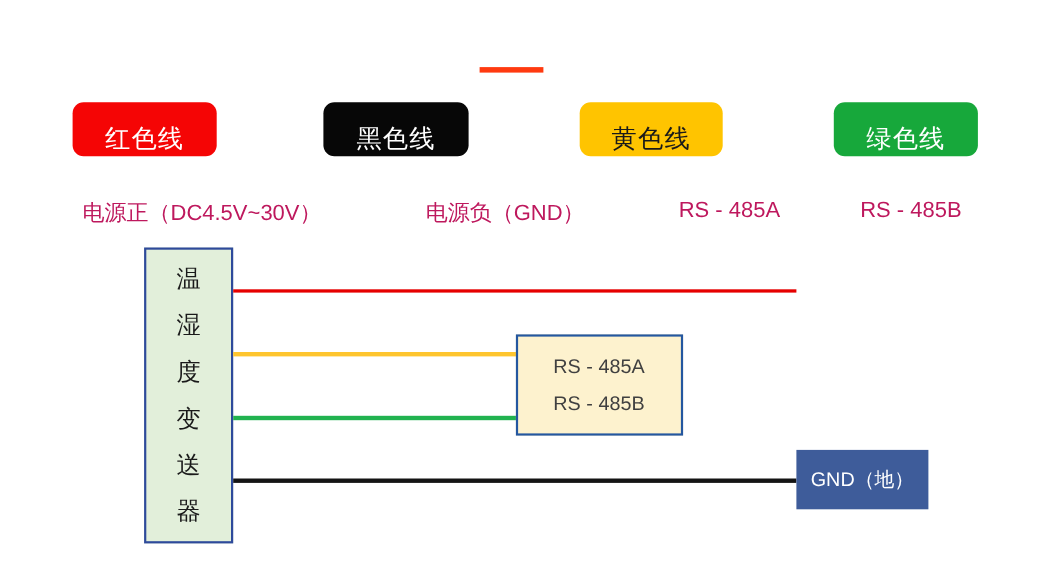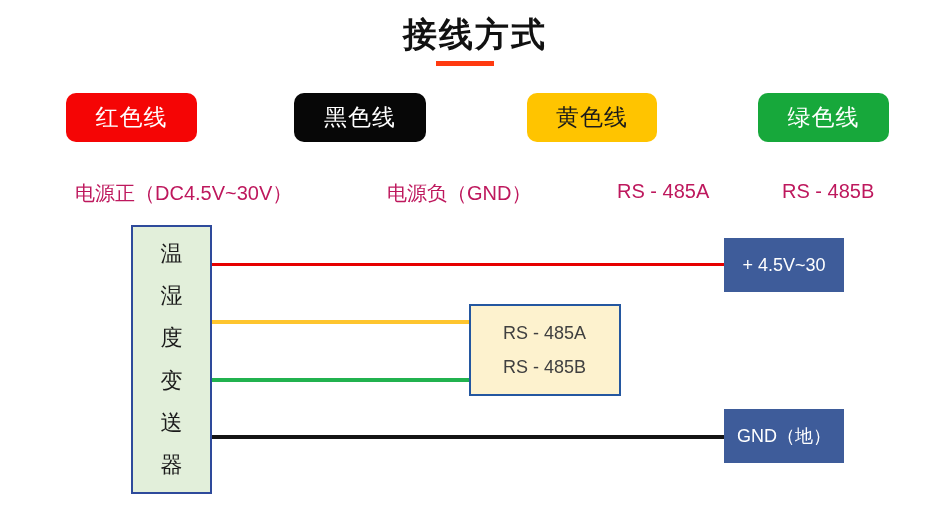--- a/index.html
+++ b/index.html
@@ -29,21 +29,21 @@
     top: 61px; left: 436px;
     width: 58px; height: 5px;
     background: #ff3a10;
   }
 
   .chip {
     position: absolute;
     top: 93px; height: 49px;
     border-radius: 10px;
     display: flex;
-    align-items: center;
+    align-items: flex-end;
     justify-content: center;
     font-size: 23px;
     letter-spacing: 1px;
   }
   .chip-red    { left: 66px;  width: 131px; }
   .chip-black  { left: 294px; width: 132px; }
   .chip-yellow { left: 527px; width: 130px; }
   .chip-green  { left: 758px; width: 131px; }
 
   .desc {
@@ -111,21 +111,20 @@
     white-space: nowrap;
   }
   .terminal-power  { left: 724px; top: 238px; }
   .terminal-ground { left: 724px; top: 409px; }
 </style>
 </head>
 <body>
 
 <div class="stage">
 
-  <div class="page-title">接线方式</div>
   <div class="title-underline" style="background: rgb(255, 58, 16);"></div>
 
   <div class="chip chip-red" style="background: rgb(245, 5, 5); color: rgb(255, 255, 255);">
     <span>红色线</span>
   </div>
   <div class="chip chip-black" style="background: rgb(7, 7, 7); color: rgb(255, 255, 255);">
     <span>黑色线</span>
   </div>
   <div class="chip chip-green" style="background: rgb(23, 168, 59); color: rgb(255, 255, 255);">
     <span>绿色线</span>
@@ -151,21 +150,18 @@
   <div class="wire wire-red" style="background: rgb(230, 0, 0);"></div>
   <div class="wire wire-yellow" style="background: rgb(254, 197, 46);"></div>
   <div class="wire wire-green" style="background: rgb(33, 178, 79);"></div>
   <div class="wire wire-black" style="background: rgb(20, 20, 20);"></div>
 
   <div class="rs485-box" style="background: rgb(253, 242, 206);">
     <span class="rs-line" style="color: rgb(64, 64, 64);">RS - 485A</span>
     <span class="rs-line" style="color: rgb(64, 64, 64);">RS - 485B</span>
   </div>
 
-  <div class="terminal terminal-power" style="background: rgb(62, 92, 154); color: rgb(255, 255, 255);">
-    <span>+ 4.5V~30</span>
-  </div>
 
   <div class="terminal terminal-ground" style="background: rgb(62, 92, 154); color: rgb(255, 255, 255); text-align: right;">
     <span>GND（地）</span>
   </div>
 
 </div>
 
 </body></html>

